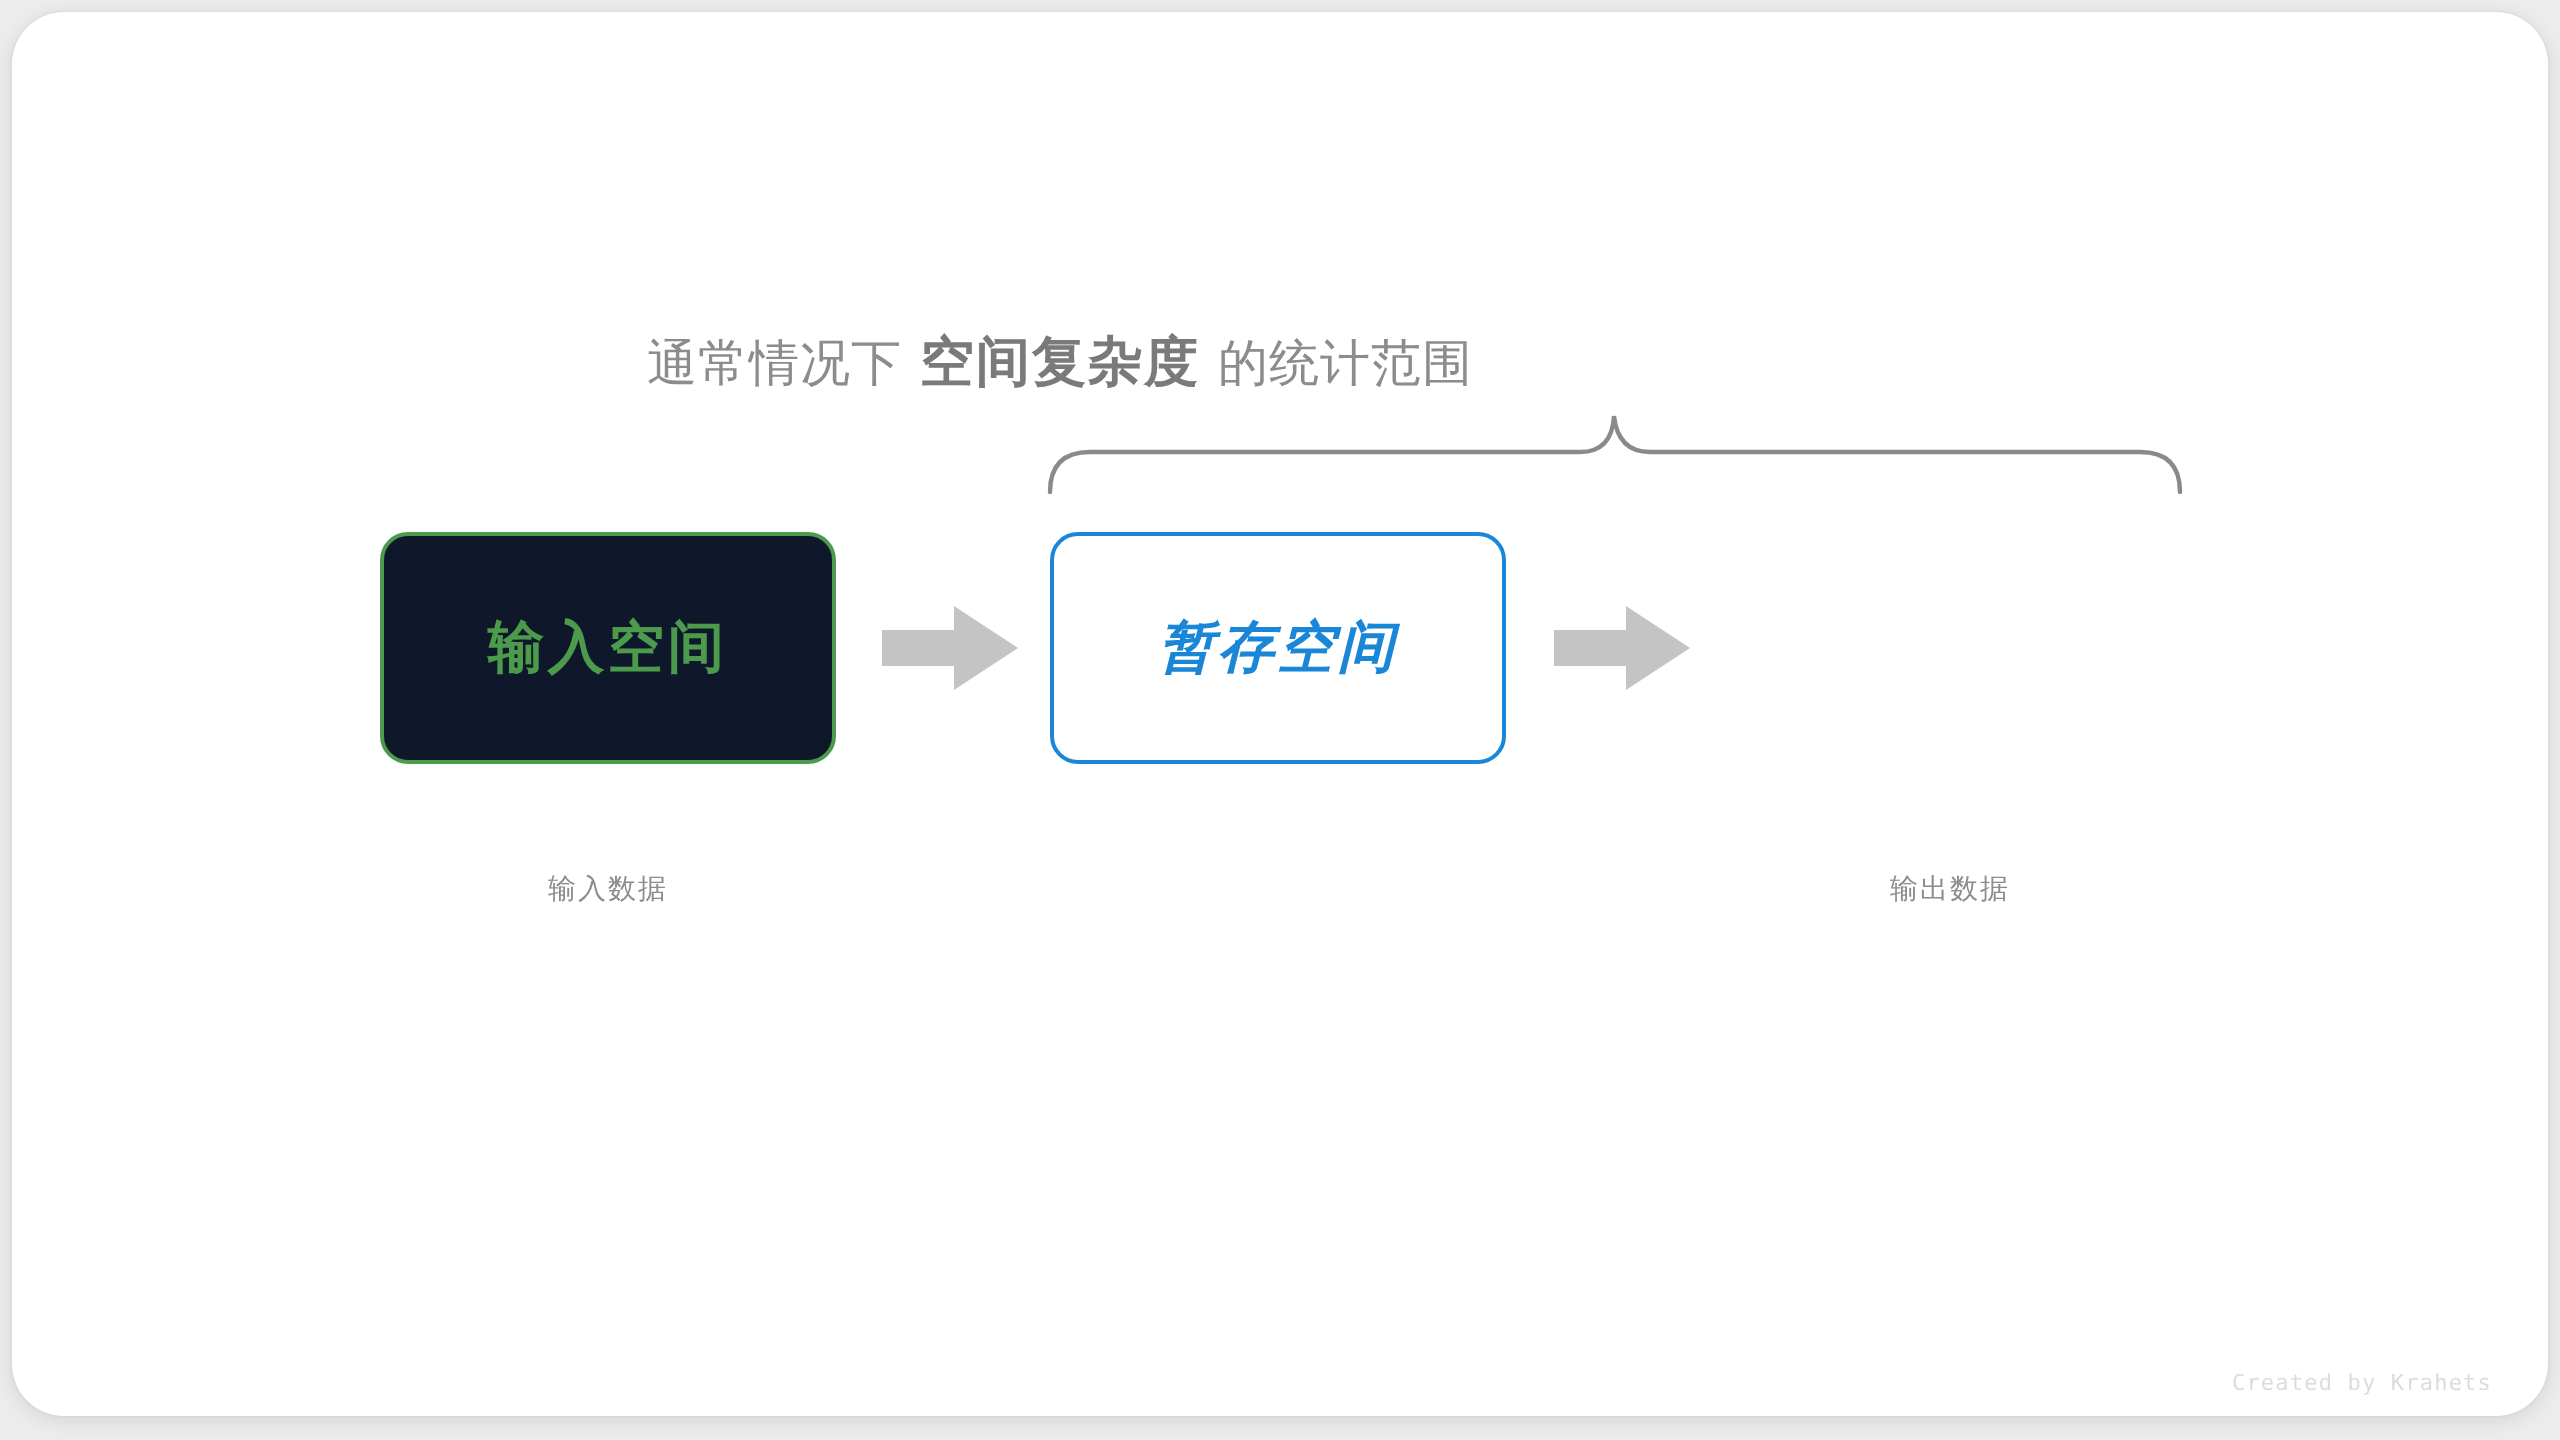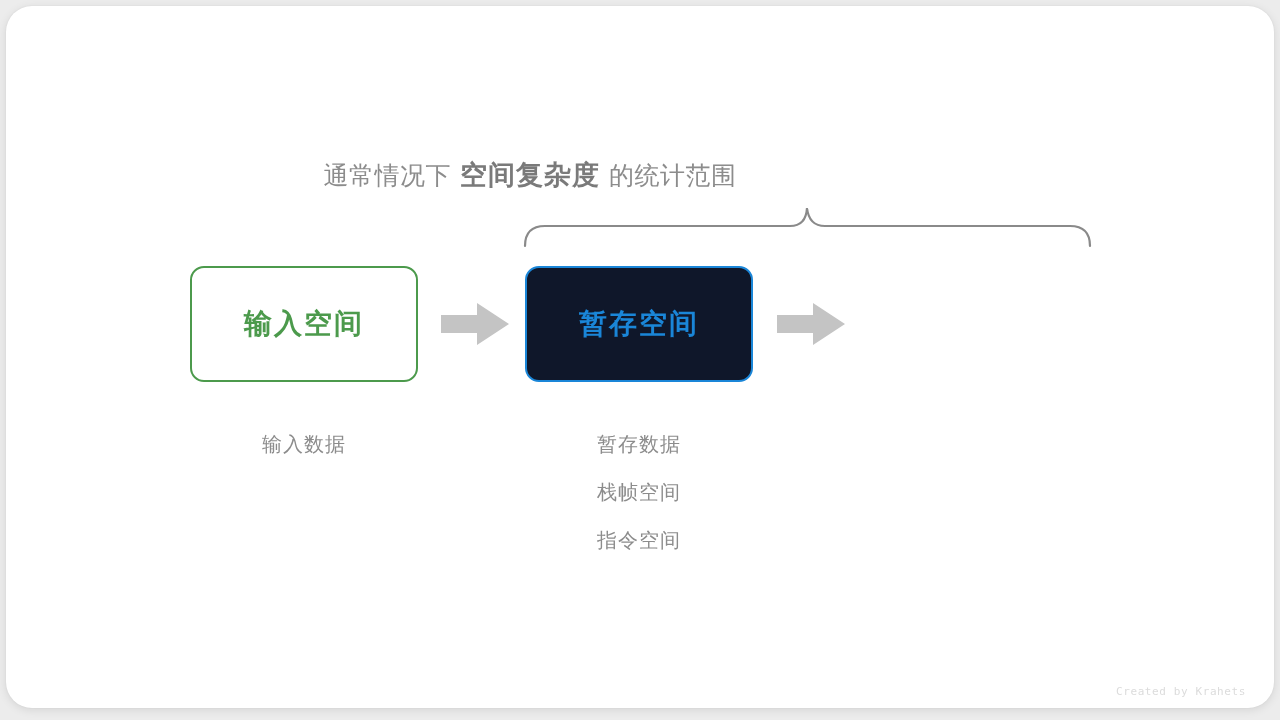--- a/index.html
+++ b/index.html
@@ -27,27 +27,27 @@
     height: 702px;
     background: #ffffff;
     border-radius: 26px;
     box-shadow: 0 2px 10px rgba(0,0,0,0.10), 0 0 2px rgba(0,0,0,0.06);
   }
 
   
   #heading {
     position: absolute;
     left: 0;
-    top: 148px;
+    top: 164px;
     width: 1060px;
     text-align: center;
     white-space: nowrap;
     color: #8c8c8c;
     font-size: 25px;
-    line-height: 54px;
+    line-height: 34px;
     letter-spacing: 0.5px;
   }
   #heading .plain { font-weight: 400; color: #8c8c8c; }
   #heading .strong {
     font-weight: 700;
     color: #7a7a7a;
     font-size: 27px;
     margin: 0 9px;
     letter-spacing: 1px;
   }
@@ -74,29 +74,30 @@
     display: flex;
     align-items: center;
     justify-content: center;
     font-size: 28px;
     font-weight: 700;
     letter-spacing: 2px;
   }
 
   #box-input {
     left: 190px;
-    background: #ffffff;
+    background: #0f172a;
     border-color: #4c9a4c;
     color: #4c9a4c;
   }
   #box-temp {
     left: 525px;
-    background: #0f172a;
+    background: #ffffff;
     border-color: #1a86d8;
     color: #1a86d8;
+    font-style: italic;
   }
   #box-output {
     left: 861px;
     background: #eef7f5;
     border-color: #2f8f85;
     color: #2f8f85;
   }
 
   
   .arrow {
@@ -108,21 +109,21 @@
   #arrow-1 { left: 441px; }
   #arrow-2 { left: 777px; }
 
   
   .caption {
     position: absolute;
     top: 420px;
     width: 228px;
     text-align: center;
     color: #8c8c8c;
-    font-size: 20px;
+    font-size: 14px;
     line-height: 48px;
     letter-spacing: 1px;
   }
   #caption-input  { left: 190px; }
   #caption-temp   { left: 525px; }
   #caption-output { left: 861px; }
   .caption .line { display: block; white-space: nowrap; }
 
   
   #watermark {
@@ -171,22 +172,20 @@
   </svg>
 
   <svg class="arrow" id="arrow-2" viewBox="0 0 68 42">
     <polygon points="0,12 36,12 36,0 68,21 36,42 36,30 0,30" fill="#c4c4c4"></polygon>
   </svg>
 
   <div class="caption" id="caption-input">
     <span class="line">输入数据</span>
   </div>
 
-  <div class="caption" id="caption-temp">
-    <span class="line">暂存数据</span>
-    <span class="line">栈帧空间</span>
-    <span class="line">指令空间</span>
+
+  <div class="caption" id="caption-output">
+    <span class="line">输出数据</span>
   </div>
-
 
   <div id="watermark">Created by Krahets</div>
 
 </div>
 
 </body></html>

